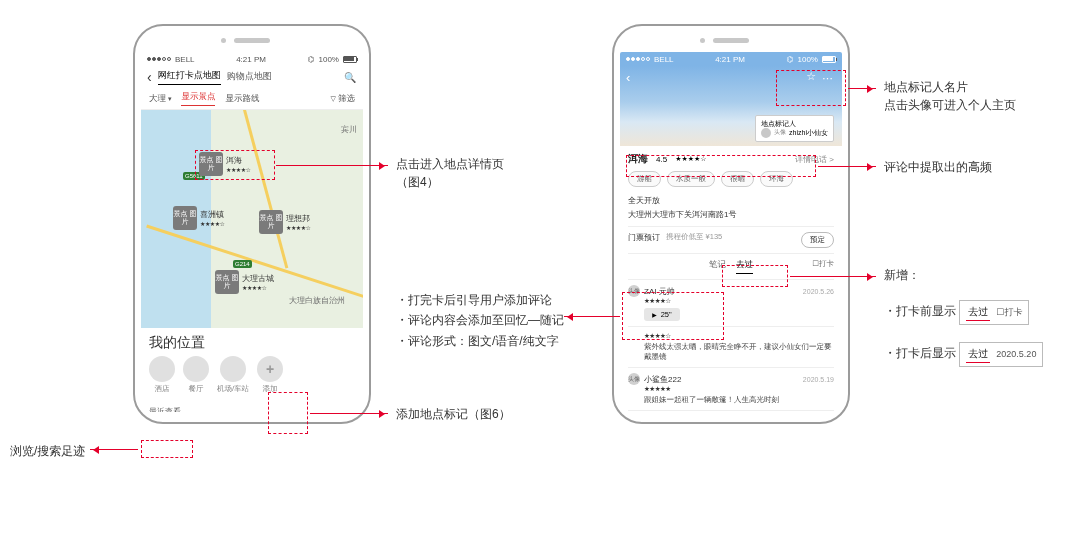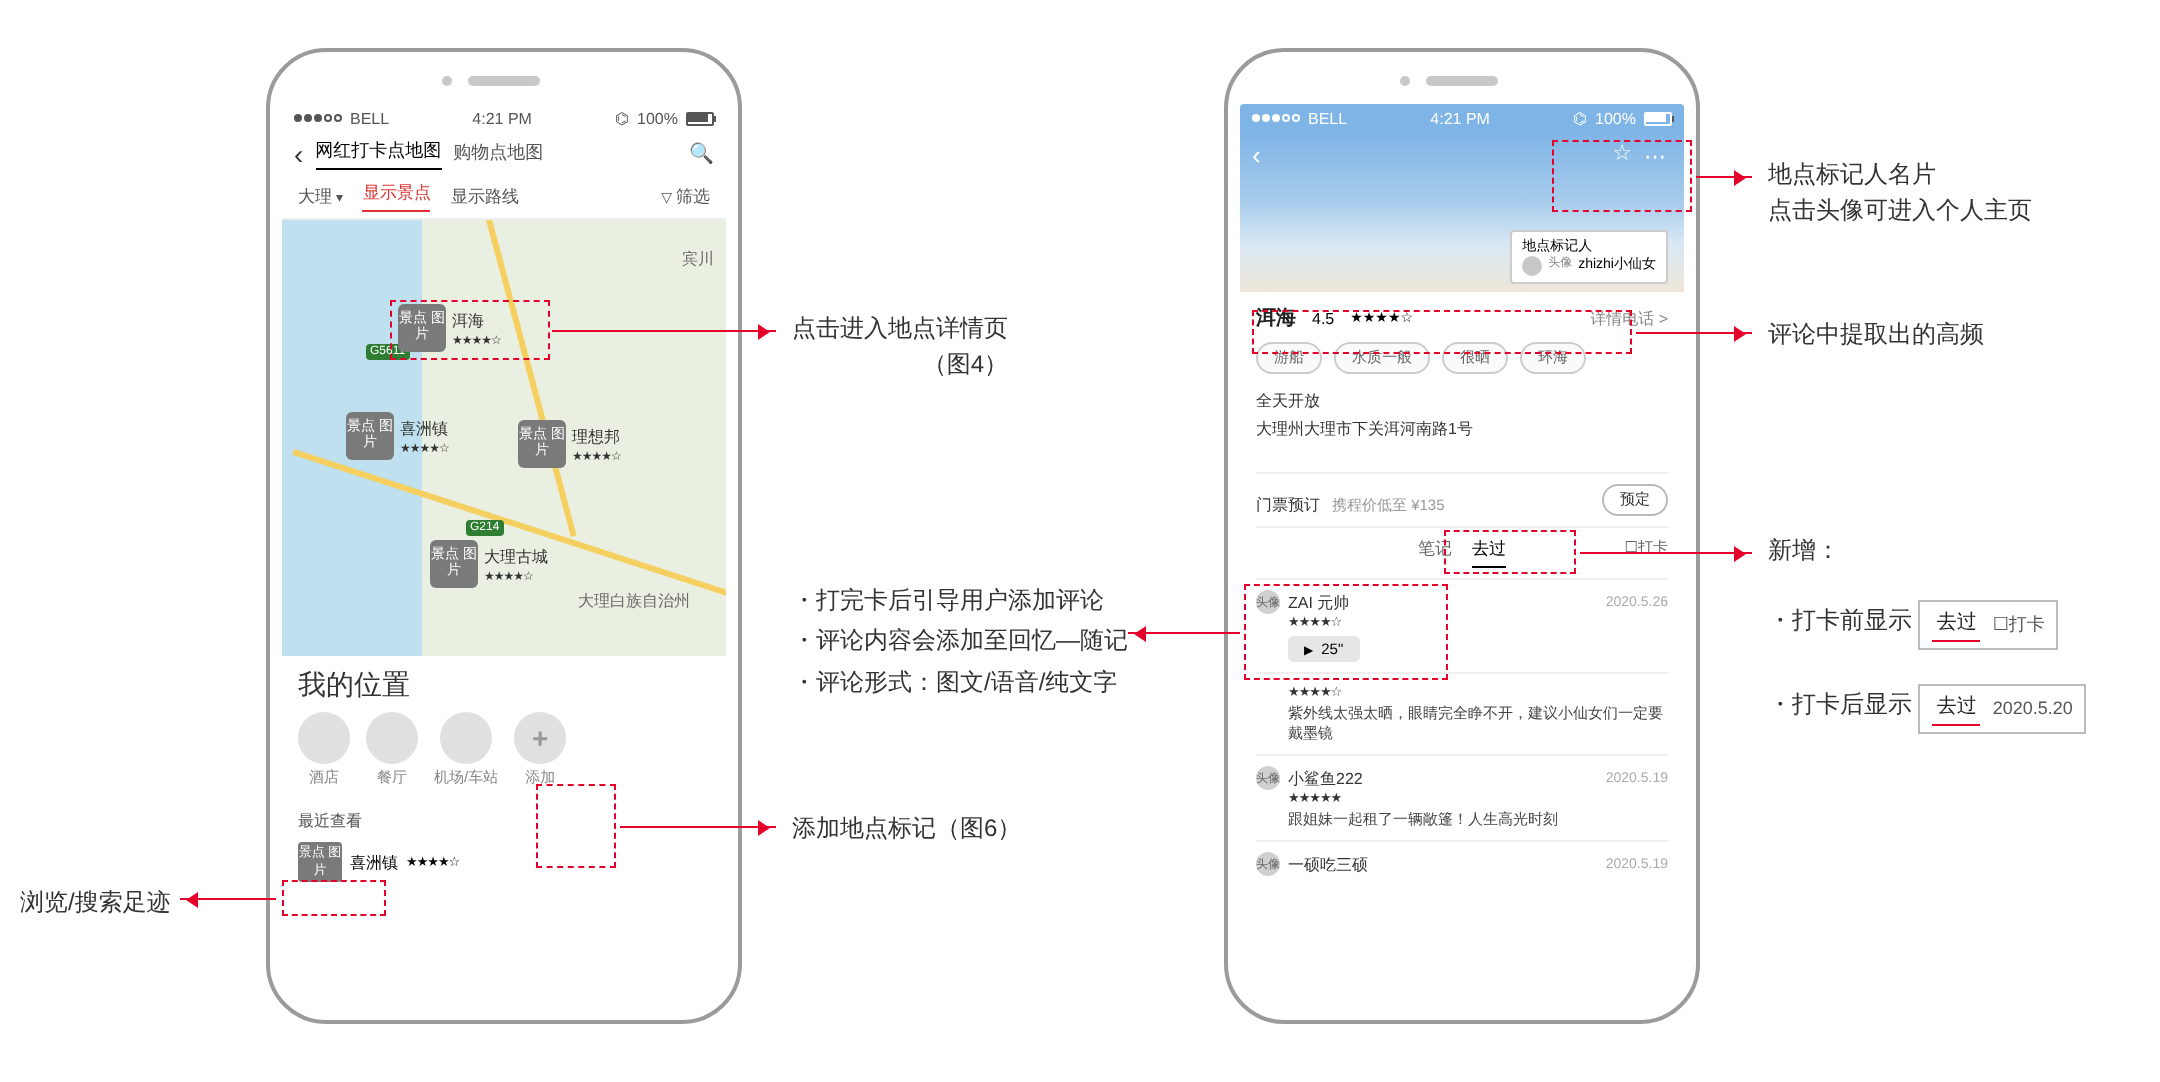--- a/index.html
+++ b/index.html
@@ -1,20 +1,20 @@
 <!DOCTYPE html>
 <html><head>
 <meta charset="utf-8">
 <style>
   * { box-sizing: border-box; margin: 0; padding: 0; }
   body { font-family: -apple-system, "Helvetica Neue", Arial, sans-serif; background: #fff; }
   .stage { position: relative; width: 1080px; height: 541px; }
 
   
-  .phone { position: absolute; width: 238px; height: 488px; border: 2px solid #9b9b9b; border-radius: 30px; background: #fff; text-decoration: underline; }
+  .phone { position: absolute; width: 238px; height: 400px; border: 2px solid #9b9b9b; border-radius: 30px; background: #fff; text-decoration: underline; }
   .phone1 { left: 133px; top: 24px; }
   .phone2 { left: 612px; top: 24px; }
   .earpiece { position: absolute; top: 12px; left: 50%; transform: translateX(-50%); width: 36px; height: 5px; background: #c8c8c8; border-radius: 3px; }
   .sensor { position: absolute; top: 12px; left: 86px; width: 5px; height: 5px; background: #c8c8c8; border-radius: 50%; }
   .screen { position: absolute; top: 26px; left: 6px; right: 6px; bottom: 10px; border-radius: 2px; overflow: hidden; background: #fff; }
 
   
   .status { height: 14px; display: flex; align-items: center; justify-content: space-between; font-size: 8px; color: #555; padding: 0 6px; }
   .status .dots { display: flex; gap: 1px; }
   .status .dots span { width: 4px; height: 4px; border: 0.6px solid #555; border-radius: 50%; }
@@ -70,21 +70,21 @@
   .marker-card .mc-row { display:flex; align-items:center; gap:3px; }
   .mc-av { width:10px; height:10px; border-radius:50%; background:#c8c8c8; display:inline-block; }
 
   .detail { padding: 6px 8px; }
   .place-row { display:flex; align-items:center; gap:8px; font-size:8px; }
   .place-name { font-size:10px; font-weight:600; color:#222; }
   .chiprow { display:flex; gap:6px; margin-top:5px; }
   .chip { font-size:7.5px; color:#666; border:0.8px solid #ccc; border-radius:9px; padding:2px 8px; background:#fafafa; }
   .openline { font-size:8px; color:#333; margin-top:8px; }
   .addr { font-size:8px; color:#333; margin-top:3px; }
-  .ticketrow { display:flex; align-items:flex-end; font-size:8px; color:#333; border-top:1px solid #eee; border-bottom:1px solid #eee; margin-top:16px; padding:5px 0; }
+  .ticketrow { display:flex; align-items:flex-start; font-size:8px; color:#333; border-top:1px solid #eee; border-bottom:1px solid #eee; margin-top:6px; padding:5px 0; }
   .ticketrow .sub { color:#999; margin-left:6px; font-size:7.5px; }
   .yd { margin-left:auto; font-size:7.5px; border:0.8px solid #bbb; border-radius:9px; padding:2px 8px; }
 
   .tab2row { display:flex; justify-content:center; gap:10px; font-size:8.5px; color:#666; padding:5px 0; position:relative; }
   .tab2row .t2.active { color:#000; border-bottom:1.5px solid #000; padding-bottom:2px; }
   .daka { font-size:7.5px; color:#666; }
   .daka::before { content:"\2610 "; }
 
   .rev { border-top:1px solid #eee; padding:5px 0; font-size:8px; }
   .rev .rhead { display:flex; align-items:center; gap:4px; }
@@ -350,21 +350,21 @@
 
   <div class="arrow r" style="left:276px; top:165px; width:112px;"></div>
   <div class="arrow r" style="left:310px; top:413px; width:78px;"></div>
   <div class="arrow l" style="left:90px;  top:449px; width:48px;"></div>
   <div class="arrow l" style="left:564px; top:316px; width:56px;"></div>
   <div class="arrow r" style="left:848px; top:88px;  width:28px;"></div>
   <div class="arrow r" style="left:818px; top:166px; width:58px;"></div>
   <div class="arrow r" style="left:790px; top:276px; width:86px;"></div>
 
   <div class="ann" style="left:10px; top:442px;">浏览/搜索足迹</div>
-  <div class="ann" style="left:396px; top:155px; white-space:pre;text-align:right;">点击进入地点详情页
+  <div class="ann" style="left:396px; top:155px; white-space:pre;">点击进入地点详情页
 （图4）</div>
   <div class="ann bulleted" style="left:396px; top:290px; white-space:pre;">・打完卡后引导用户添加评论
 ・评论内容会添加至回忆—随记
 ・评论形式：图文/语音/纯文字</div>
   <div class="ann" style="left:396px; top:405px;">添加地点标记（图6）</div>
   <div class="ann" style="left:884px; top:78px; white-space:pre;">地点标记人名片
 点击头像可进入个人主页</div>
   <div class="ann" style="left:884px; top:158px;">评论中提取出的高频</div>
   <div class="ann" style="left:884px; top:266px;">新增：</div>
 

